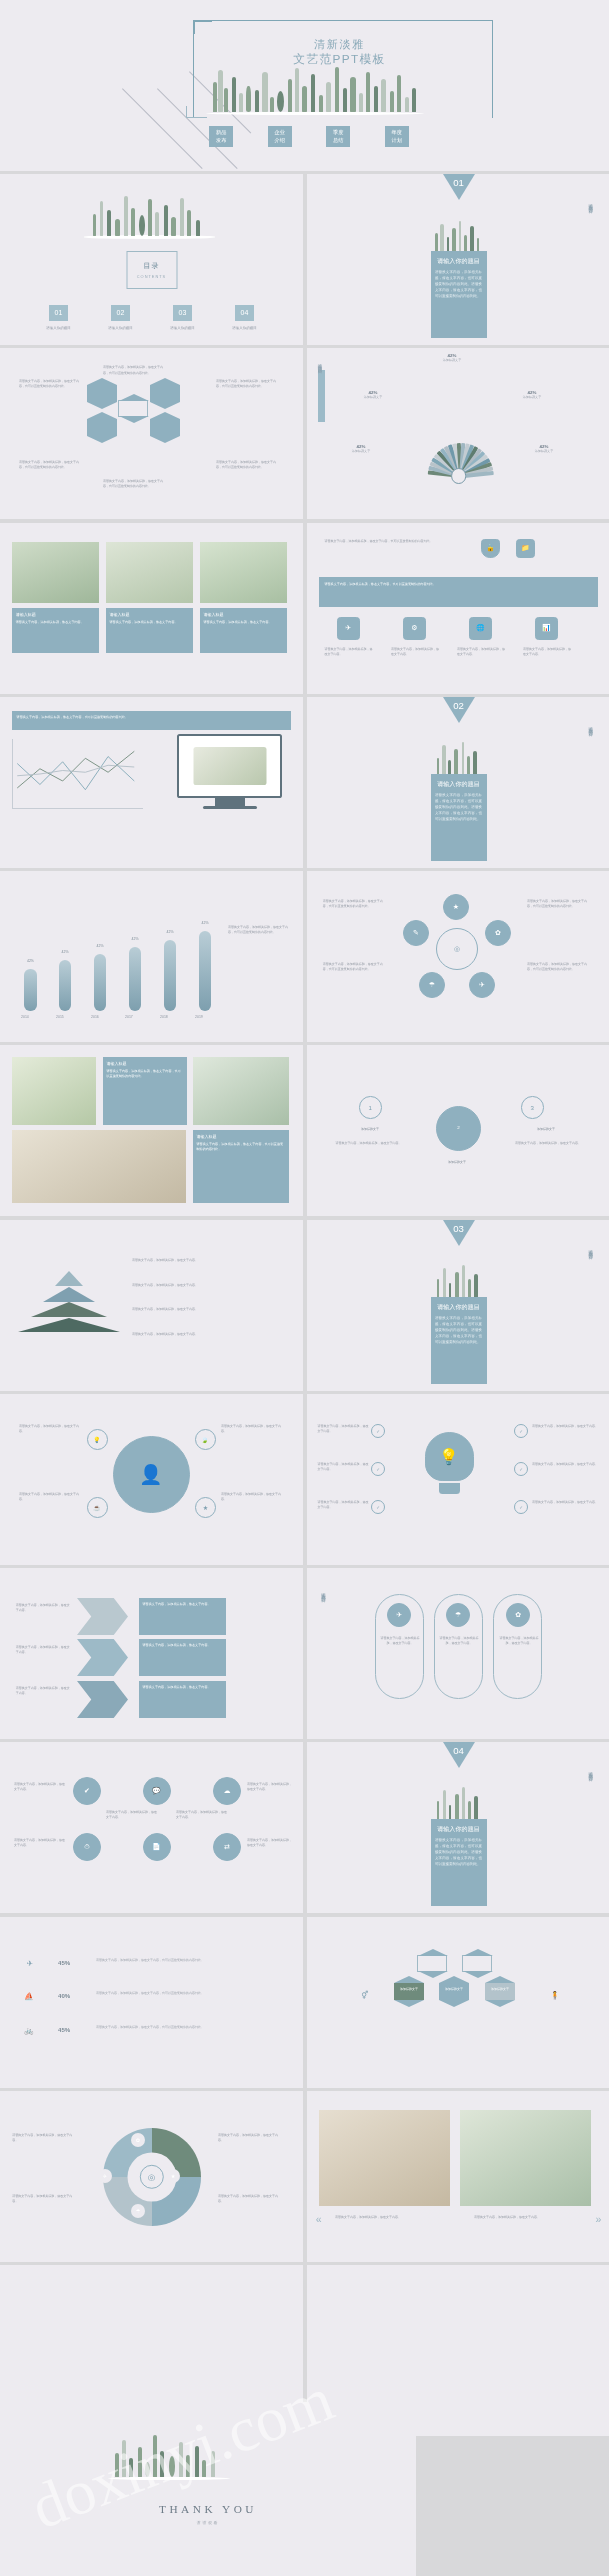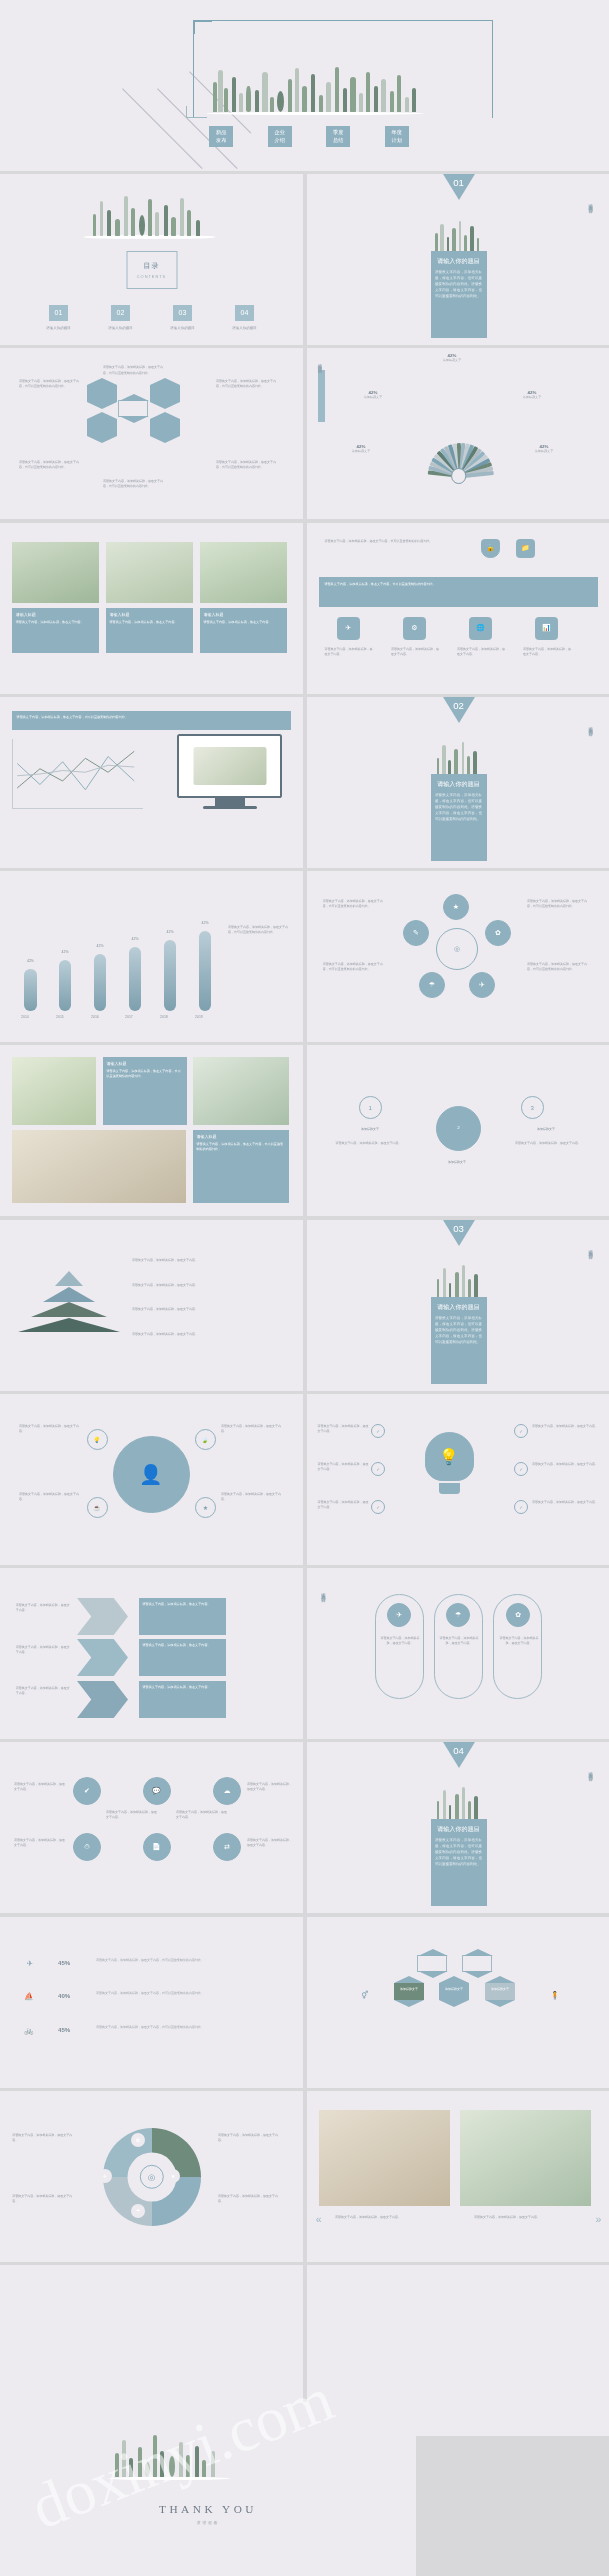--- a/index.html
+++ b/index.html
@@ -222,20 +222,24 @@
     <div class="hero-diag">
       <i style="left:17.4px;  top:85px; height:113px;"></i>
       <i style="left:52px;  top:85px; height:113px;"></i>
       <i style="left:84px;  top:68px; height:87px;"></i>
     </div>
     <div class="hero-frame"></div>
     <div class="hero-frame2"></div>
     <div class="hero-corner-tl"></div>
     <div class="hero-corner-bl"></div>
 
+    <div class="hero-title">
+      <div class="l1">清新淡雅</div>
+      <div class="l2">文艺范PPT模板</div>
+    </div>
 
     <div class="hero-cactus">
       <div class="ground"></div>
       <div class="cact" style="left:7px;  width:3.5px; height:30px;"></div>
       <div class="cact pale" style="left:12.2px; width:4.4px; height:42px;"></div>
       <div class="cact" style="left:18.3px; width:3.5px; height:24.4px;"></div>
       <div class="cact dark" style="left:26px; width:4.4px; height:35px;"></div>
       <div class="cact pale" style="left:33px; width:3.5px; height:19px;"></div>
       <div class="cact" style="left:40px; width:5.2px; height:26px; border-radius:50% 50% 3.5px 3.5px;"></div>
       <div class="cact dark" style="left:49px; width:4.4px; height:22.6px;"></div>

